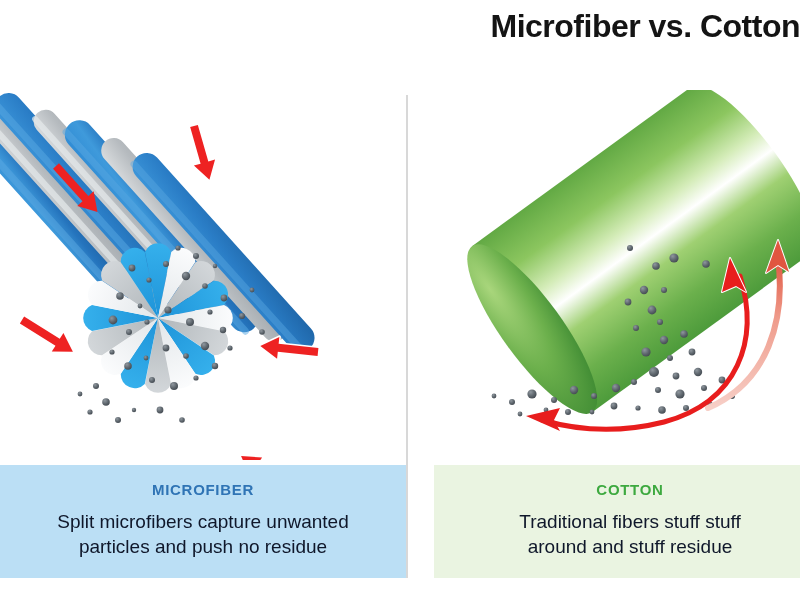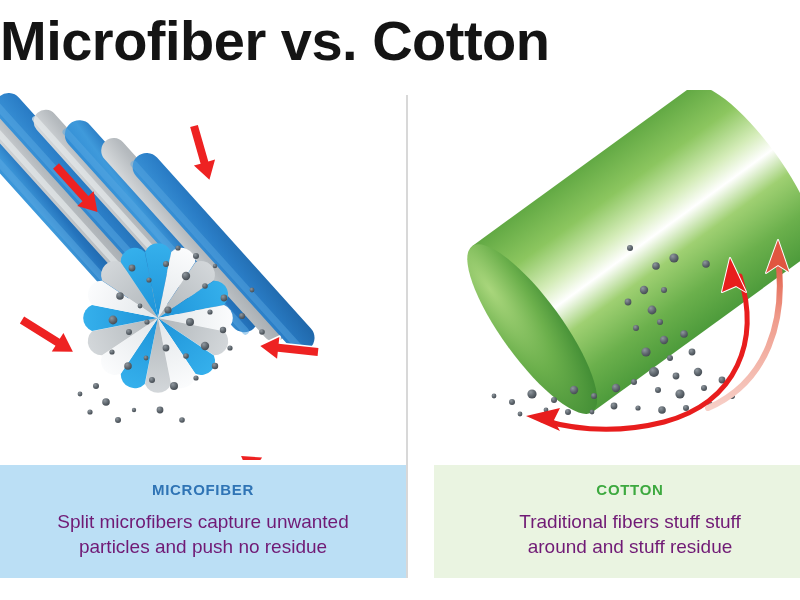--- a/index.html
+++ b/index.html
@@ -21,22 +21,22 @@
     height: 600px;
     background: #ffffff;
   }
 
   
   .title {
     position: absolute;
     top: 8px;
     left: 0;
     width: 800px;
-    text-align: left;
-    font-size: 56px;
+    text-align: right;
+    font-size: 32px;
     font-weight: bold;
     letter-spacing: -0.5px;
     color: #141414;
     font-family: "Liberation Sans", sans-serif;
   }
 
   
   .divider {
     position: absolute;
     left: 406px;
@@ -80,21 +80,21 @@
     font-size: 15px;
     font-weight: bold;
     letter-spacing: 0.7px;
     margin-bottom: 11px;
   }
   .caption-heading.blue  { color: #2f74b5; }
   .caption-heading.green { color: #3da93f; }
   .caption-body {
     font-size: 19px;
     line-height: 25px;
-    color: #701a75;
+    color: #0f172a;
     font-weight: 300;
     padding: 0 22px;
   }
 
   .bottom-strip {
     position: absolute;
     left: 0;
     top: 578px;
     width: 800px;
     height: 22px;

